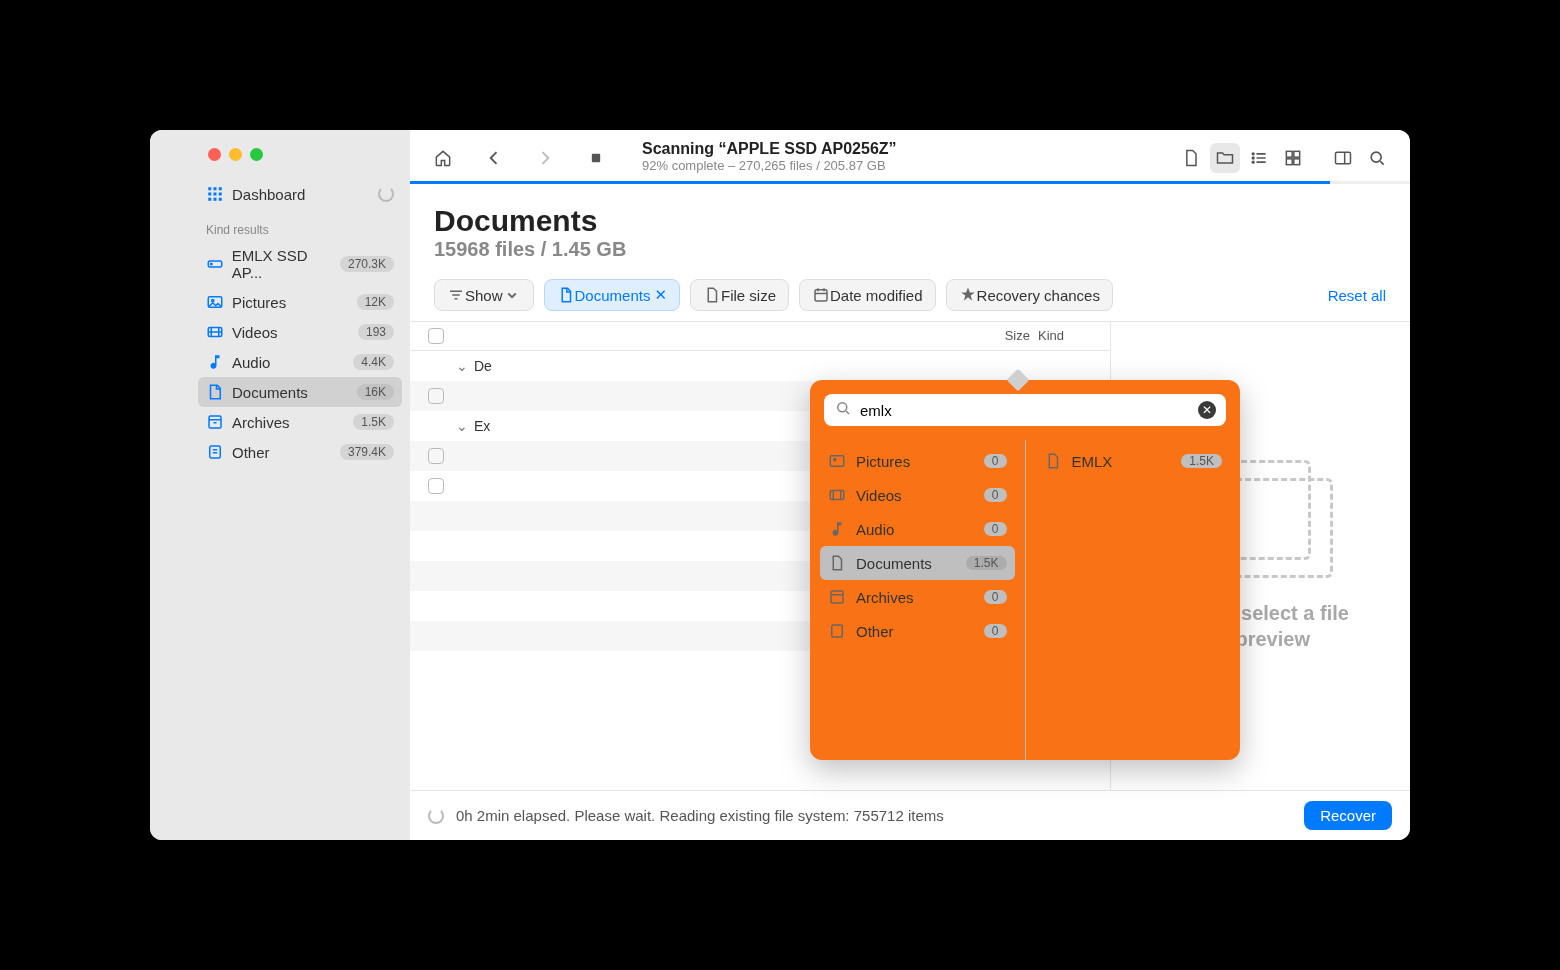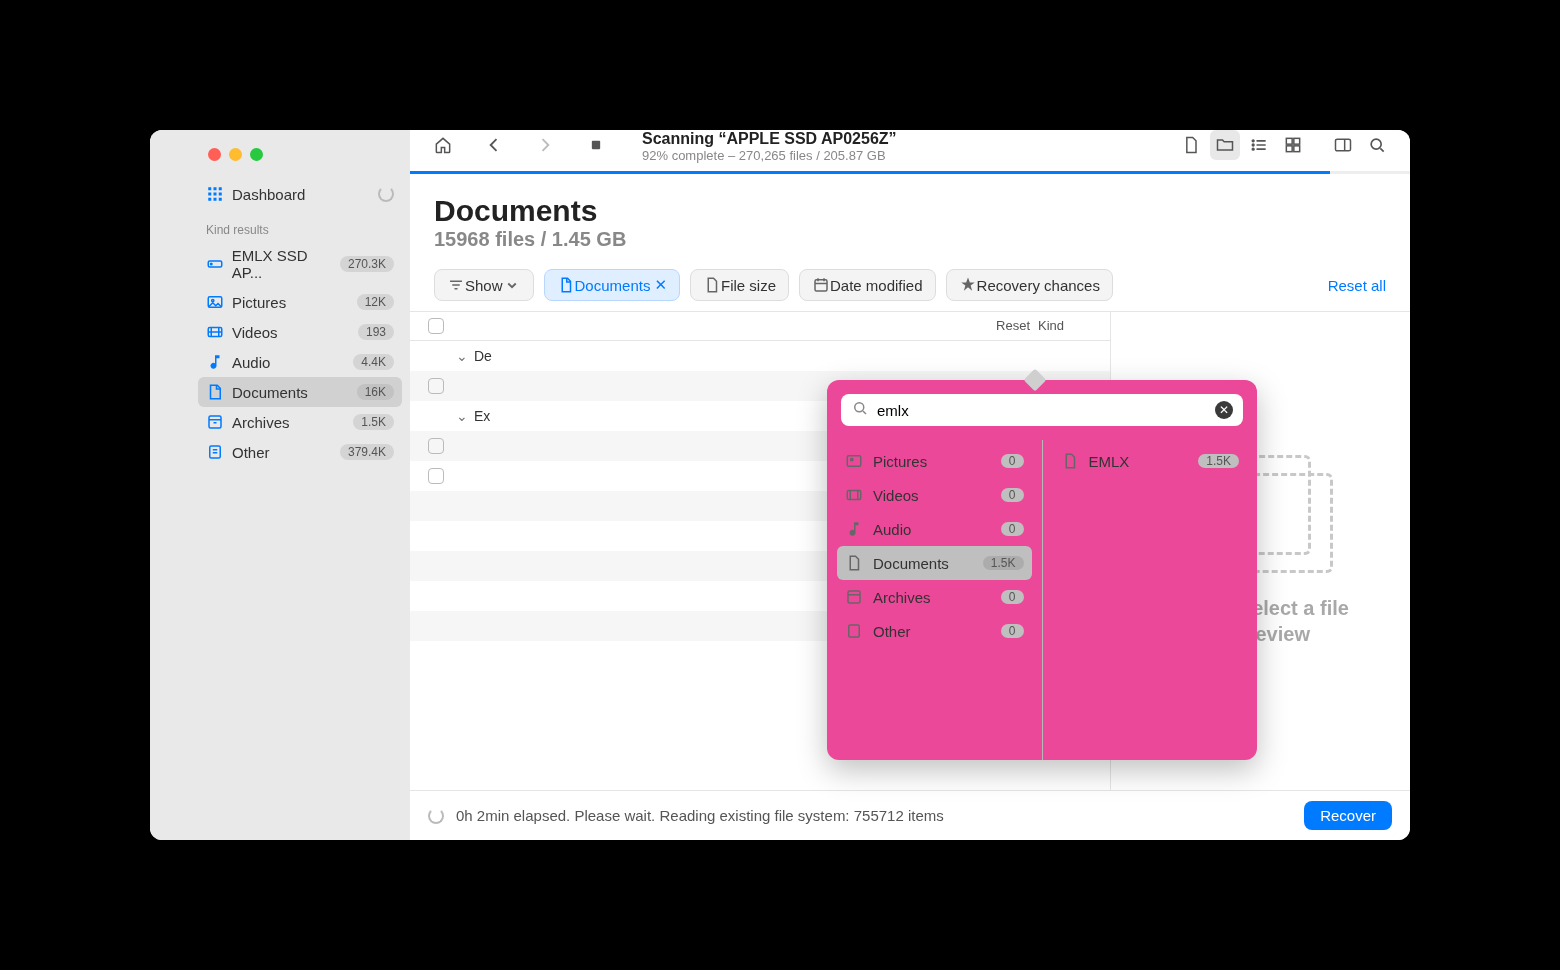--- a/index.html
+++ b/index.html
@@ -13,21 +13,21 @@
   .side-row.dash { font-weight: 500; }
   .side-row .ico { width: 26px; display:flex; align-items:center; color:#007aff; }
   .side-row.active { background: #d1d1d1; border-radius: 6px; margin: 0 8px; padding: 6px 8px; }
   .side-head { font-size: 12px; color: #888; padding: 14px 16px 4px; font-weight:500; }
   .side-row .badge { margin-left: auto; background: #d4d4d4; border-radius: 10px; padding: 1px 8px; font-size: 12px; color:#555; font-weight:500; }
   .side-row.active .badge { background:#c2c2c2; }
   .spinner { margin-left:auto; width:16px;height:16px; border:2px solid #bbb; border-top-color:transparent; border-radius:50%; animation:spin 1s linear infinite; }
   @keyframes spin{to{transform:rotate(360deg)}}
   .show-finder { margin: auto 10px 14px; background:#d8d8d8; border-radius:6px; text-align:center; padding:6px; font-size:14px; color:#333; }
   .main { flex:1; display:flex; flex-direction:column; background:#fff; position:relative; }
-  .toolbar { display:flex; align-items:flex-start; padding: 0 18px 8px; gap: 21px; }
+  .toolbar { display:flex; align-items:flex-end; padding: 10px 18px 8px; gap: 21px; }
   .tb-ico { width:30px; height:30px; display:flex; align-items:center; justify-content:center; color:#555; border-radius:6px; }
   .tb-ico.disabled { color:#bbb; }
   .tb-ico.sel { background:#e8e8e8; }
   .tb-title { flex:1; text-align:left; margin-left:10px; }
   .tb-title .t1 { font-size:16px; font-weight:700; color:#222; }
   .tb-title .t2 { font-size:13px; color:#888; }
   .tb-right { display:flex; gap:4px; }
   .progress { height:3px; background:#007aff; width:92%; }
   .progress-track { height:3px; background:#eee; }
   .hero { padding: 20px 24px 10px; }
@@ -51,21 +51,21 @@
   .preview { width:300px; border-left:1px solid #e5e5e5; display:flex; flex-direction:column; align-items:center; justify-content:center; color:#aaa; }
   .preview .ph { font-size:20px; font-weight:600; text-align:center; line-height:1.3; margin-top:20px; color:#a8a8a8;}
   .ph-box { width:160px; height:120px; position:relative; }
   .ph-box .b1,.ph-box .b2{position:absolute;border:3px dashed #c8c8c8;border-radius:6px;}
   .ph-box .b1{width:130px;height:100px;top:0;left:0;}
   .ph-box .b2{width:130px;height:100px;top:18px;left:22px;}
   .statusbar { display:flex; align-items:center; padding:10px 18px; border-top:1px solid #e5e5e5; font-size:15px; color:#555; gap:12px; }
   .recover { margin-left:auto; background:#007aff; color:#fff; border-radius:8px; padding:6px 16px; font-size:15px; font-weight:500; }
   .sb-spin{width:16px;height:16px;border:2px solid #bbb;border-top-color:transparent;border-radius:50%;animation:spin 1s linear infinite;}
   
-  .popover { position:absolute; top:250px; left:417px; width:430px; height:380px; background:#ec4899; border-radius:12px; box-shadow:0 10px 30px rgba(0,0,0,.25); display:flex; flex-direction:column; }
+  .popover { position:absolute; top:250px; left:400px; width:430px; height:380px; background:#f97316; border-radius:12px; box-shadow:0 10px 30px rgba(0,0,0,.25); display:flex; flex-direction:column; }
   .popover::before{content:'';position:absolute;top:-8px;left:200px;width:16px;height:16px;background:#cfcfcf;transform:rotate(45deg);border-radius:2px;}
   .search { margin:14px; background:#fff; border-radius:8px; display:flex; align-items:center; padding:5px 10px; gap:8px; }
   .search input { flex:1; border:none; outline:none; font-size:15px; background:transparent; }
   .search .clear{width:18px;height:18px;background:#3a3a3a;color:#fff;border-radius:50%;display:flex;align-items:center;justify-content:center;font-size:12px;}
   .pop-cols{flex:1;display:flex;}
   .pop-col{flex:1;padding:4px 10px;}
   .pop-col:first-child{border-right:1px solid #b8b8b8;}
   .prow{display:flex;align-items:center;gap:8px;padding:8px 8px;border-radius:6px;font-size:15px;color:#333;}
   .prow.sel{background:#bfbfbf;}
   .prow .pico{width:20px;color:#666;display:flex;}
@@ -305,21 +305,21 @@
       <span class="reset">Reset all</span>
     </div>
 
     <div class="content">
       <div class="list">
         <div class="list-head">
           <div class="c-check">
               <div class="cb"></div>
             </div>
           <div class="c-name"></div>
-          <div class="c-size">Reset</div>
+          <div class="c-size">Size</div>
           <div class="c-kind">Kind</div>
         </div>
         <div class="row">
             <div class="c-check"></div>
             <span class="chev">⌄</span>
             <div class="c-name">De</div>
             <div class="c-size"></div>
             <div class="c-kind"></div>
           </div>
         <div class="row alt">

